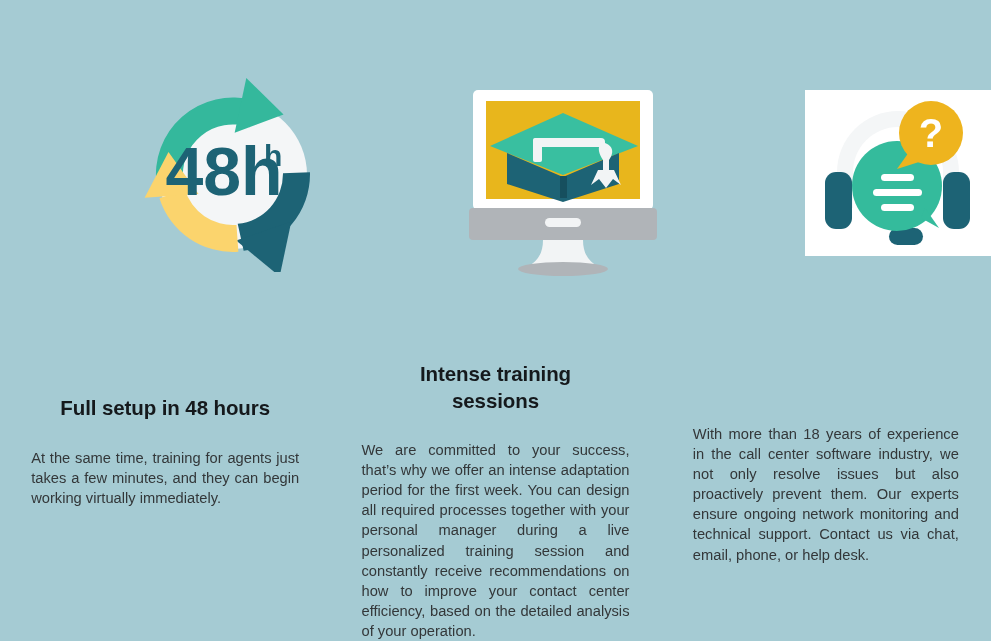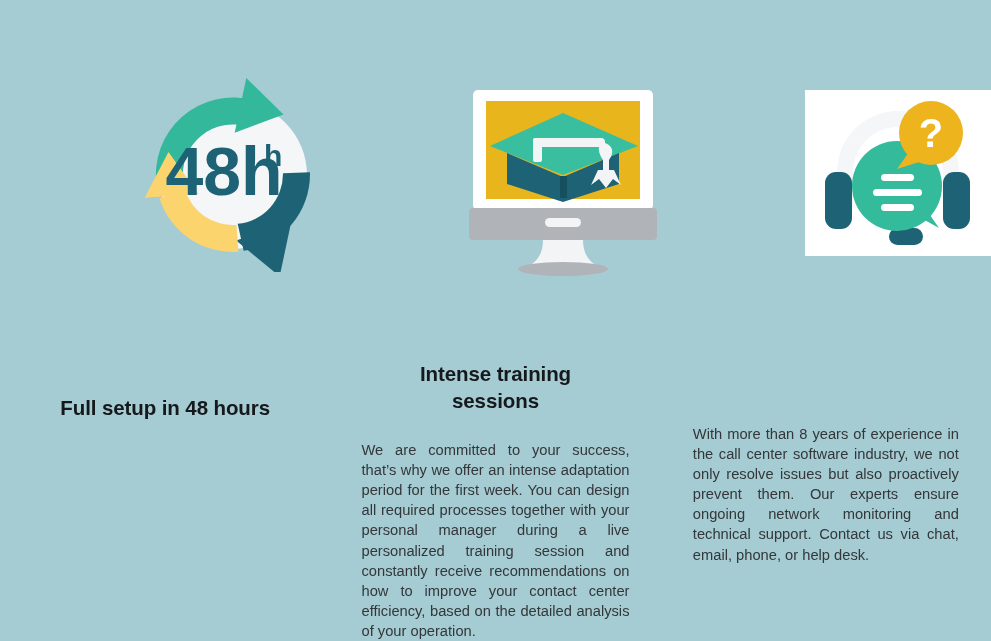--- a/index.html
+++ b/index.html
@@ -109,20 +109,21 @@
           <path d="M 8 118 L 62 118 L 35 74 Z" fill="#fbd46d" transform="rotate(-4 35 110)"></path>
 
           <text x="88" y="117" font-family="Liberation Sans, sans-serif" font-size="68" font-weight="bold" fill="#1d6375" text-anchor="middle">48h</text>
           <text x="128" y="88" font-family="Liberation Sans, sans-serif" font-size="30" font-weight="bold" fill="#1d6375" text-anchor="start">h</text>
         </svg>
       </div>
       <div class="text-block">
         <h3 class="card-title">Full setup in 48 hours</h3>
         <div class="title-gap-1"></div>
         <div class="card-body">
+          <p>At the same time, training for agents just takes a few minutes, and they can begin working virtually immediately.</p>
         </div>
       </div>
     </div>
 
     <div class="col col-2">
       <div class="icon-wrap">
         <svg class="icon-monitor" viewBox="0 0 196 190">
 
           <rect x="8" y="0" width="180" height="120" rx="5" fill="#ffffff"></rect>
 
@@ -177,19 +178,19 @@
           <rect x="76" y="114" width="33" height="7" rx="3.5" fill="#ffffff"></rect>
 
           <circle cx="126" cy="43" r="32" fill="#eeb41e"></circle>
           <path d="M 104 62 L 92 79 L 114 72 Z" fill="#eeb41e"></path>
           <text x="126" y="57" font-family="Liberation Sans, sans-serif" font-size="40" font-weight="bold" fill="#ffffff" text-anchor="middle">?</text>
         </svg>
       </div>
       <div class="text-block">
         <div class="title-gap-3"></div>
         <div class="card-body">
-          <p>With more than 8 years of experience in the call center software industry, we not only resolve issues but also proactively prevent them. Our experts ensure ongoing network monitoring and technical support. Contact us via chat, email, phone, or help desk.</p>
+          <p>With more than 18 years of experience in the call center software industry, we not only resolve issues but also proactively prevent them. Our experts ensure ongoing network monitoring and technical support. Contact us via chat, email, phone, or help desk.</p>
         </div>
       </div>
     </div>
 
   </div>
 </div>
 
 </body></html>

